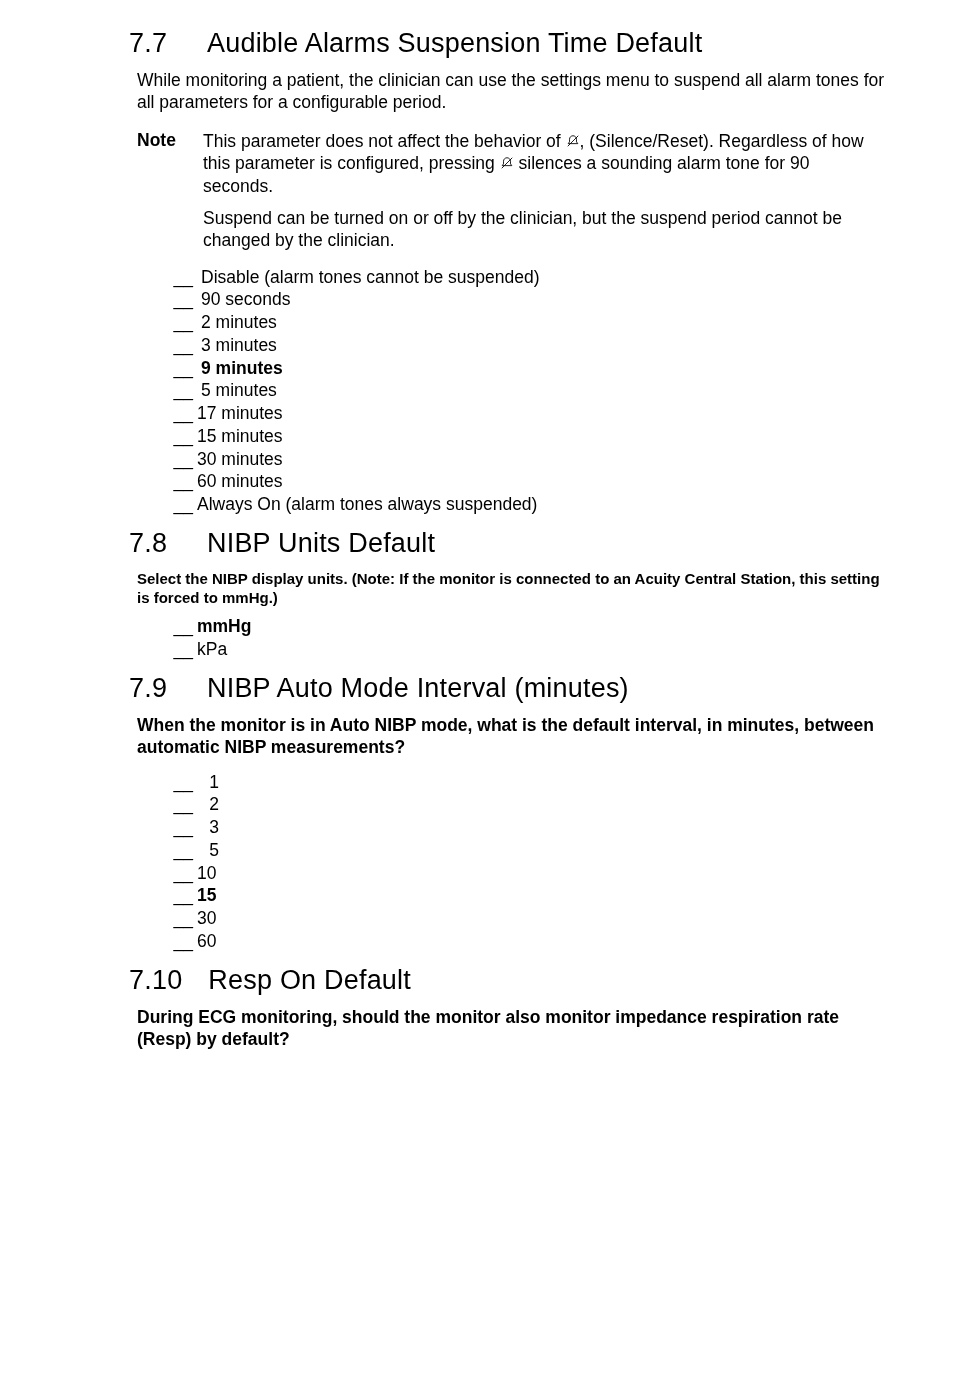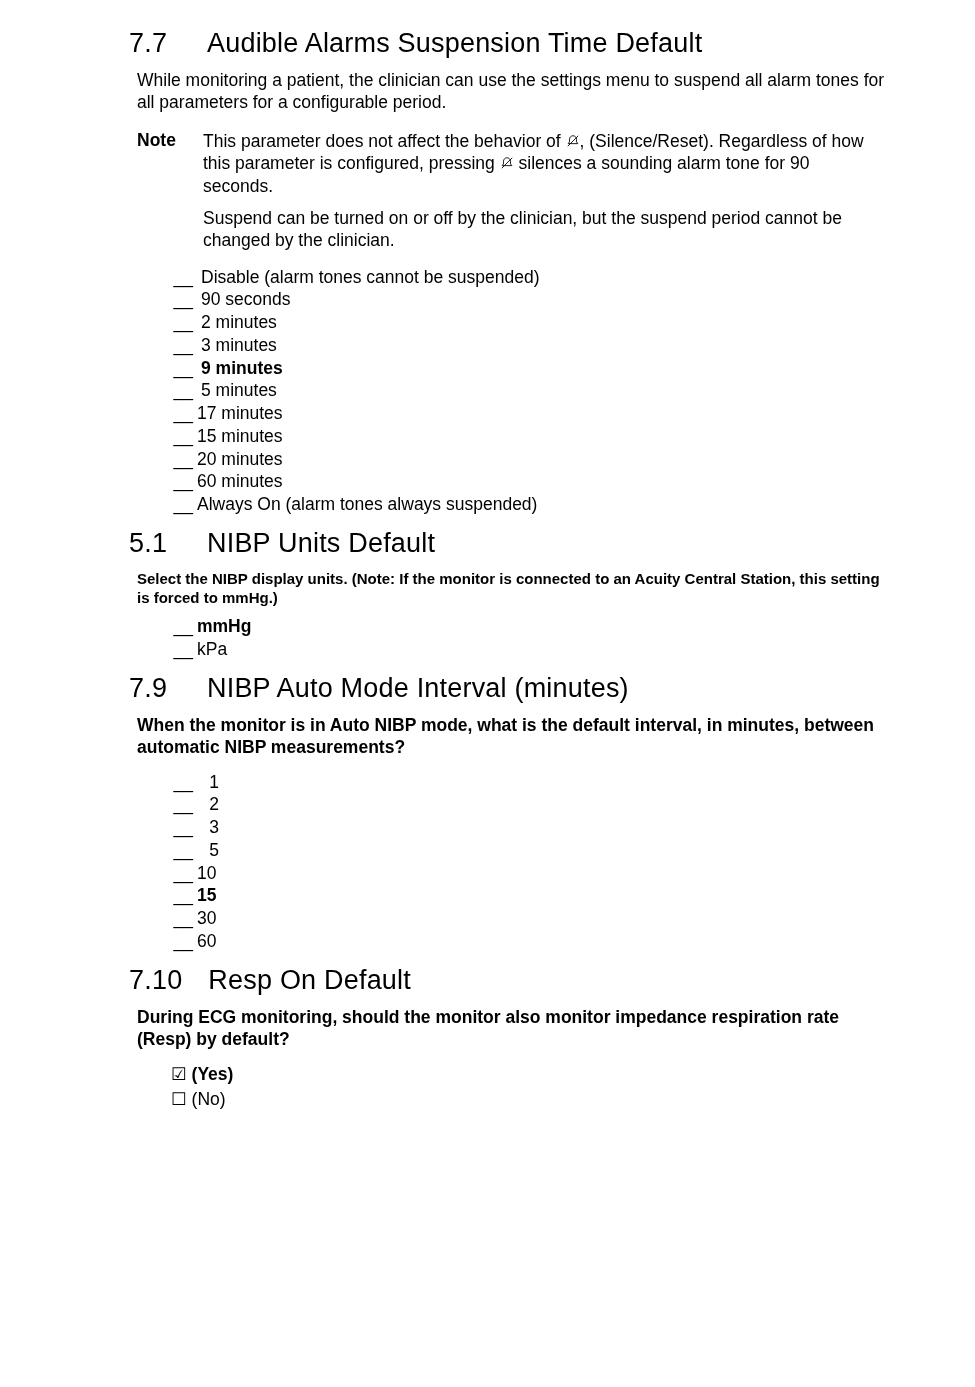--- a/index.html
+++ b/index.html
@@ -245,37 +245,37 @@
         <div class="opt">
             <span class="blank">__</span>
             <span> 17 minutes</span>
           </div>
         <div class="opt">
             <span class="blank">__</span>
             <span> 15 minutes</span>
           </div>
         <div class="opt">
             <span class="blank">__</span>
-            <span> 20 minutes</span>
+            <span> 30 minutes</span>
           </div>
         <div class="opt">
             <span class="blank">__</span>
             <span> 60 minutes</span>
           </div>
         <div class="opt">
             <span class="blank">__</span>
             <span> Always On (alarm tones always suspended)</span>
           </div>
       </div>
     </div>
 
     <div class="gap"></div>
 
     <div class="section-title">
-      <span class="section-num">5.1</span>
+      <span class="section-num">7.8</span>
       <span>NIBP Units Default</span>
     </div>
     <div class="body-block">
       <div class="inline-note">
         <b>Select the NIBP display units.</b><span> (Note: If the monitor is connected to an Acuity Central Station, this setting is forced to </span><b>mmHg</b><span>.)</span>
       </div>
       <div class="sel-units">
         <div class="opt">
             <span class="blank">__</span>
             <b class="def"> mmHg</b>
@@ -336,24 +336,16 @@
     </div>
 
     <div class="gap"></div>
 
     <div class="section-title">
       <span class="section-num">7.10</span>
       <span>Resp On Default</span>
     </div>
     <div class="body-block">
       <div class="question" style="margin-top:6px;">During ECG monitoring, should the monitor also monitor impedance respiration rate (Resp) by default?</div>
-      <div class="check-list">
-        <div>
-          <span>☑</span><b> (Yes)</b>
-        </div>
-        <div>
-          <span>☐</span><span> (No)</span>
-        </div>
-      </div>
     </div>
 
   </div>
 </div>
 
 </body></html>

